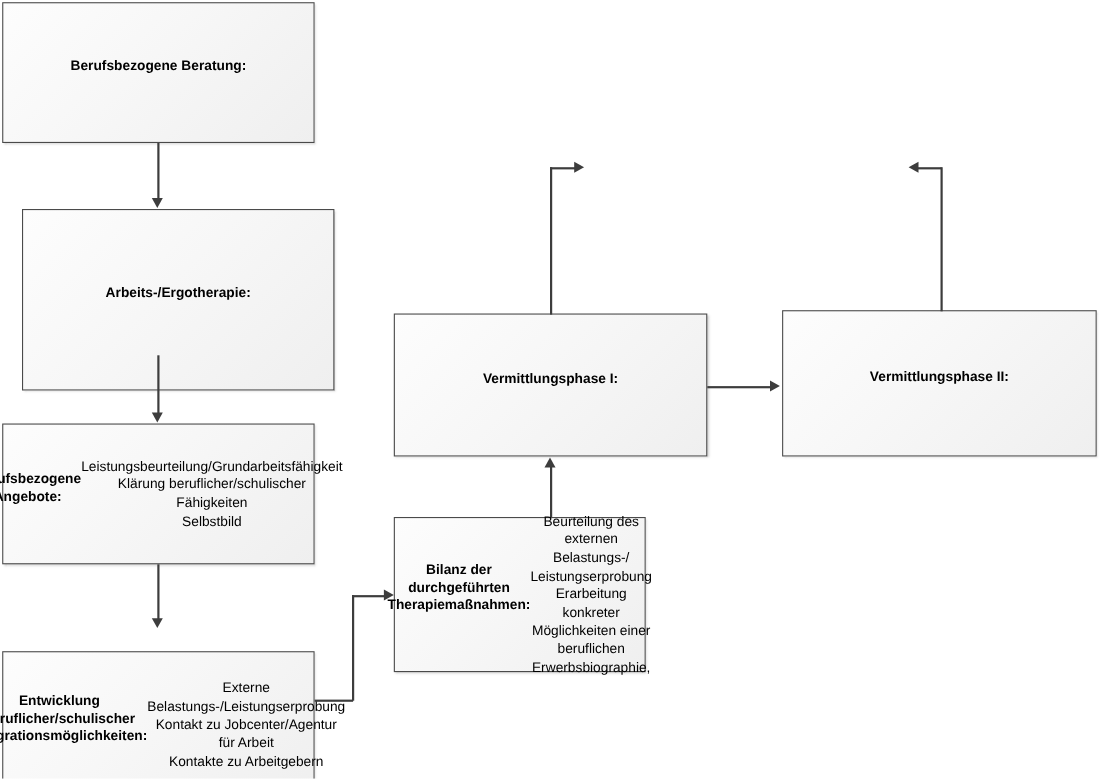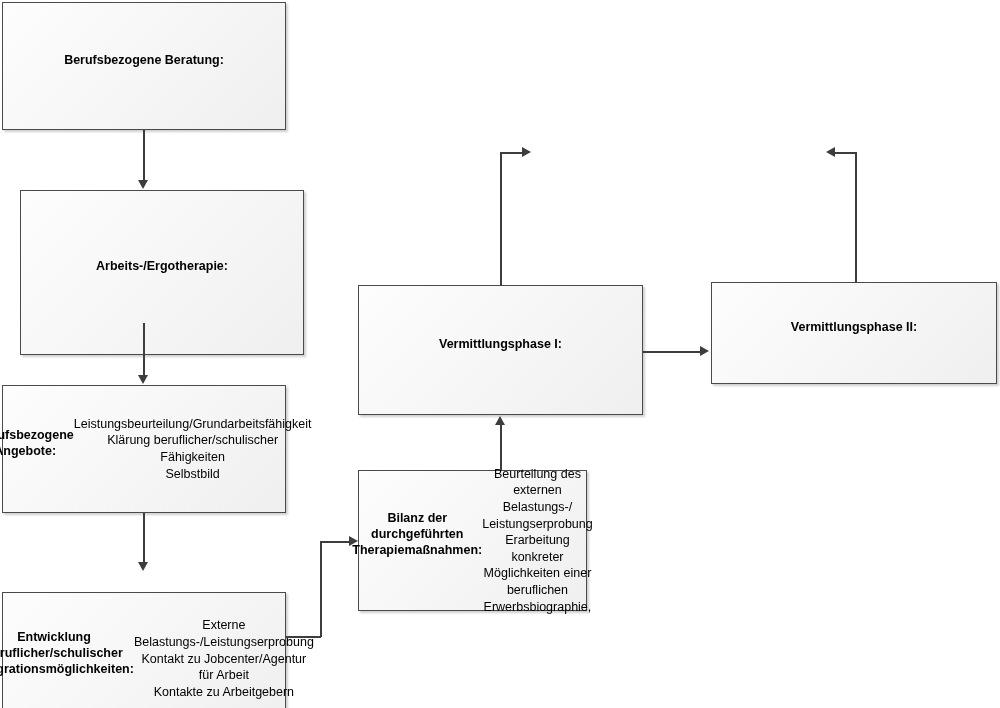--- a/index.html
+++ b/index.html
@@ -118,21 +118,21 @@
     <div class="body">Beurteilung des externen Belastungs-/
 Leistungserprobung
 Erarbeitung konkreter Möglichkeiten einer
 beruflichen Erwerbsbiographie,</div>
   </div>
 
   <div class="node" style="left:358px; top:285px; width:285px; height:130px;">
     <div class="title">Vermittlungsphase I:</div>
   </div>
 
-  <div class="node" style="left:711px; top:282px; width:286px; height:102px;">
+  <div class="node" style="left:711px; top:282px; width:286px; height:133px;">
     <div class="title">Vermittlungsphase II:</div>
   </div>
 
 
   <div class="conn v" style="left:143px; top:130px; height:51px;"></div>
   <div class="arrow down" style="left:138px; top:180px;"></div>
 
   <div class="conn v" style="left:143px; top:323px; height:53px;"></div>
   <div class="arrow down" style="left:138px; top:375px;"></div>
 

